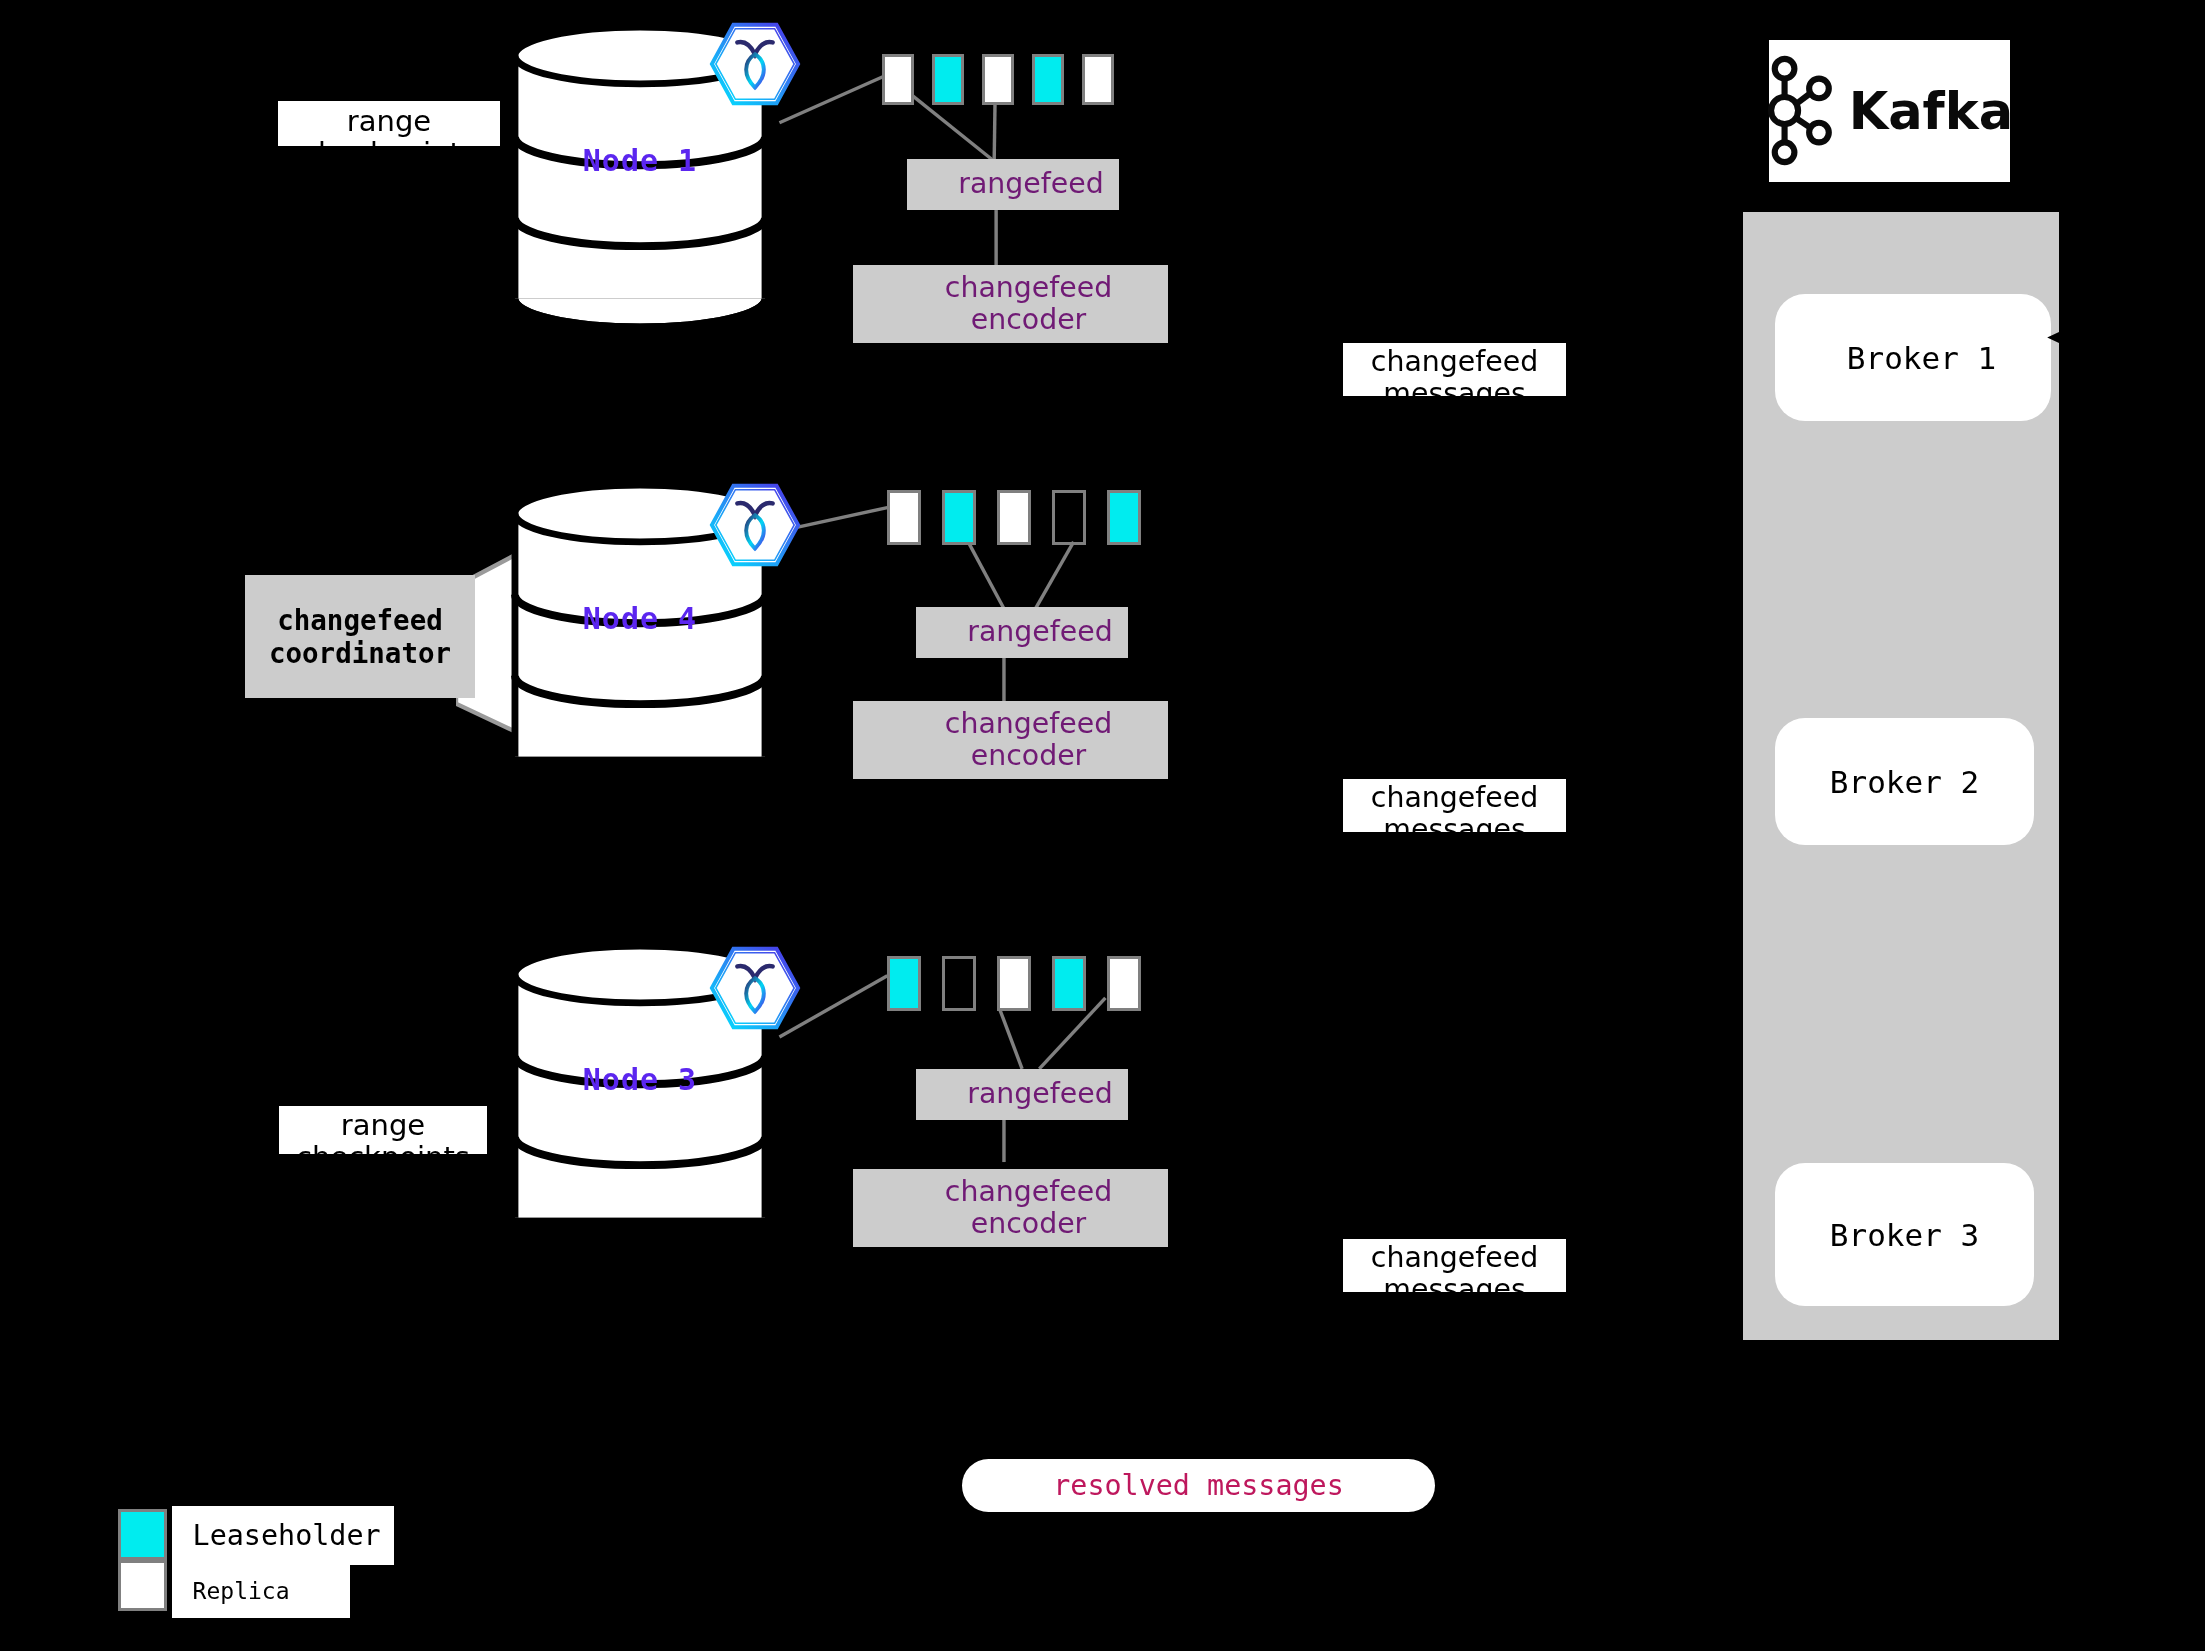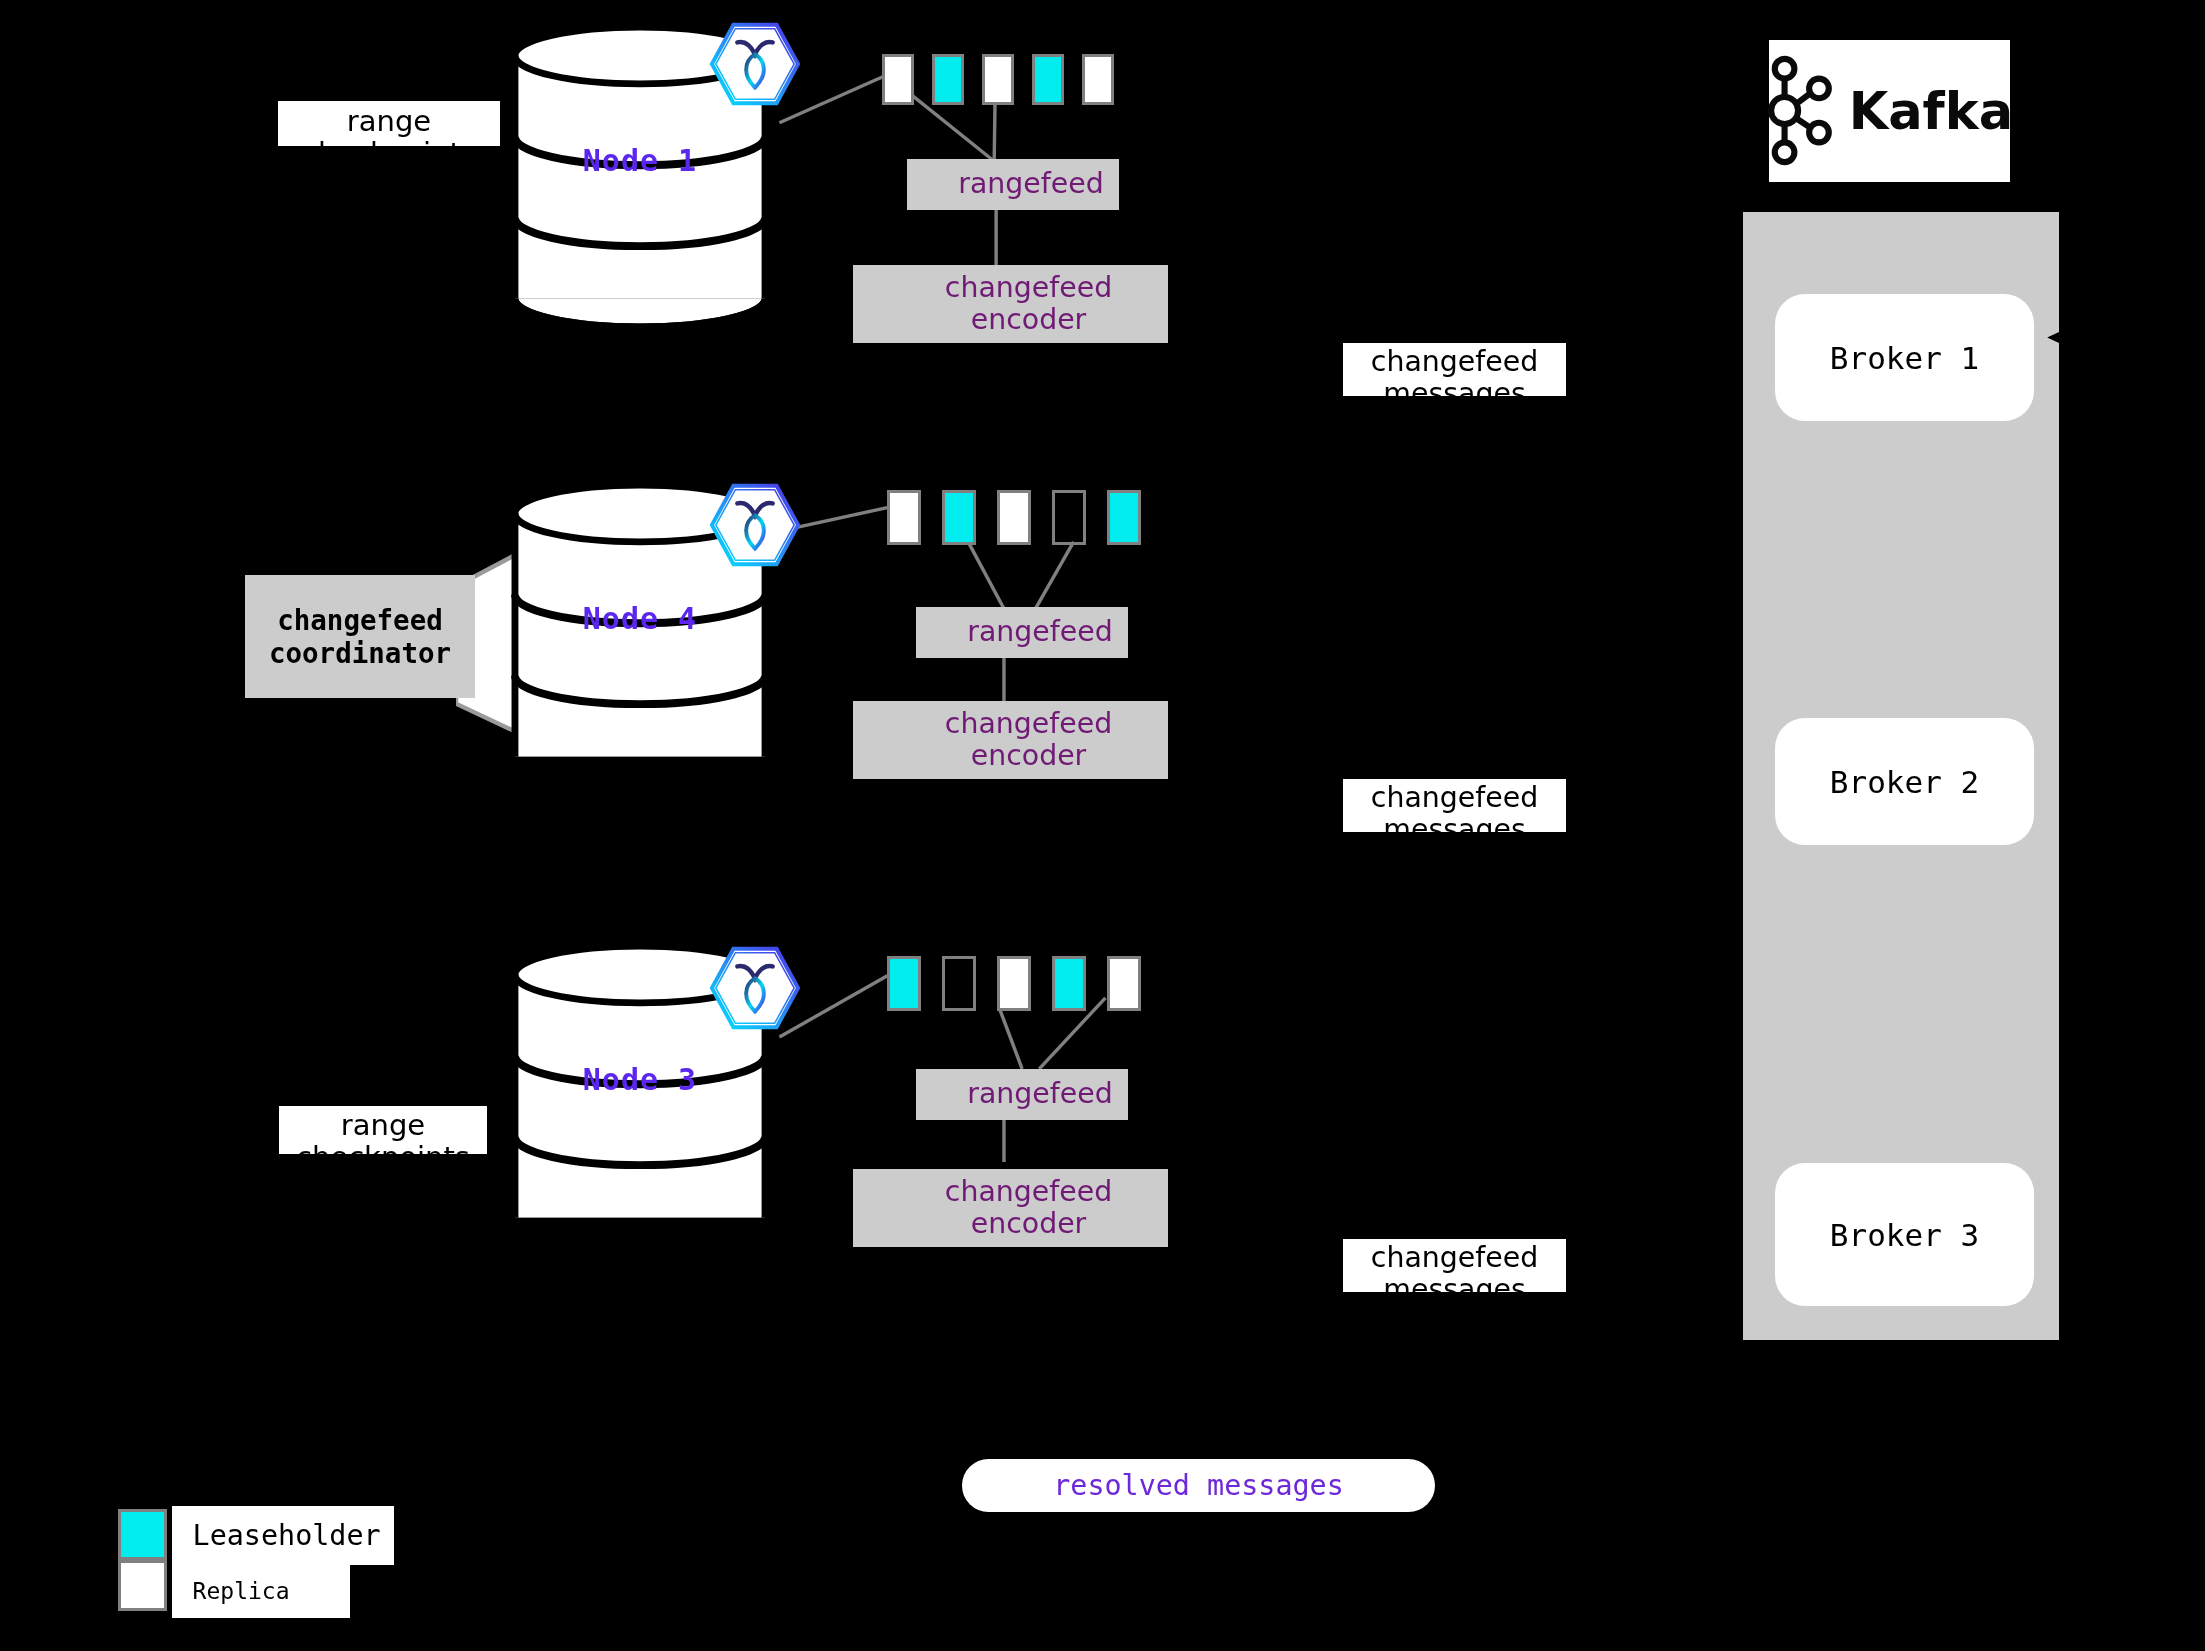--- a/index.html
+++ b/index.html
@@ -45,21 +45,21 @@
               font-weight:bold;color:#0a0a0a;}
 
   
   .broker-panel{position:absolute;background:#cccccc;}
   .broker{position:absolute;background:#ffffff;border-radius:30px;
           display:flex;align-items:center;justify-content:center;color:#000;
           font-family:"DejaVu Sans Mono","Liberation Mono",monospace;}
 
   
   .pill{position:absolute;background:#ffffff;border-radius:490px;
-        display:flex;align-items:center;justify-content:center;color:#6d28d9;
+        display:flex;align-items:center;justify-content:center;color:#be185d;
         font-family:"DejaVu Sans Mono","Liberation Mono",monospace;}
 
   
   .legend-swatch{position:absolute;border:3.4px solid #808080;box-sizing:border-box;}
   .legend-label{position:absolute;background:#fff;color:#000;display:flex;
                 align-items:center;padding-left:20.6px;
                 font-family:"DejaVu Sans Mono","Liberation Mono",monospace;}
 
   
   .coord-box{position:absolute;background:#cccccc;color:#000;display:flex;
@@ -284,21 +284,21 @@
           <path d="M24 41 L36 32"></path>
           <path d="M24 52 L36 60"></path>
         </g>
       </svg>
     </span>
     <span class="kafka-word" style="font-size:51px;">Kafka</span>
   </div>
 
   <div class="broker-panel" style="left:1743px;top:212px;width:316px;height:1128px;">
 
-    <div class="broker" style="left:32px;top:82px;width:259px;height:127px;font-size:31px;">Broker 1</div>
+    <div class="broker" style="left:32px;top:82px;width:259px;height:127px;font-size:31px;padding-left:17px;">Broker 1</div>
 
     <div class="broker" style="left:32px;top:506px;width:259px;height:127px;font-size:31px;">Broker 2</div>
 
     <div class="broker" style="left:32px;top:951px;width:259px;height:143px;font-size:31px;">Broker 3</div>
   </div>
 
   <svg class="abs" style="left:2047px;top:324px;width:39px;height:29px;" viewBox="0 0 80 60" width="39" height="29">
     <polygon points="0,28 60,0 52,28 60,56" fill="#000000"></polygon>
   </svg>
 

